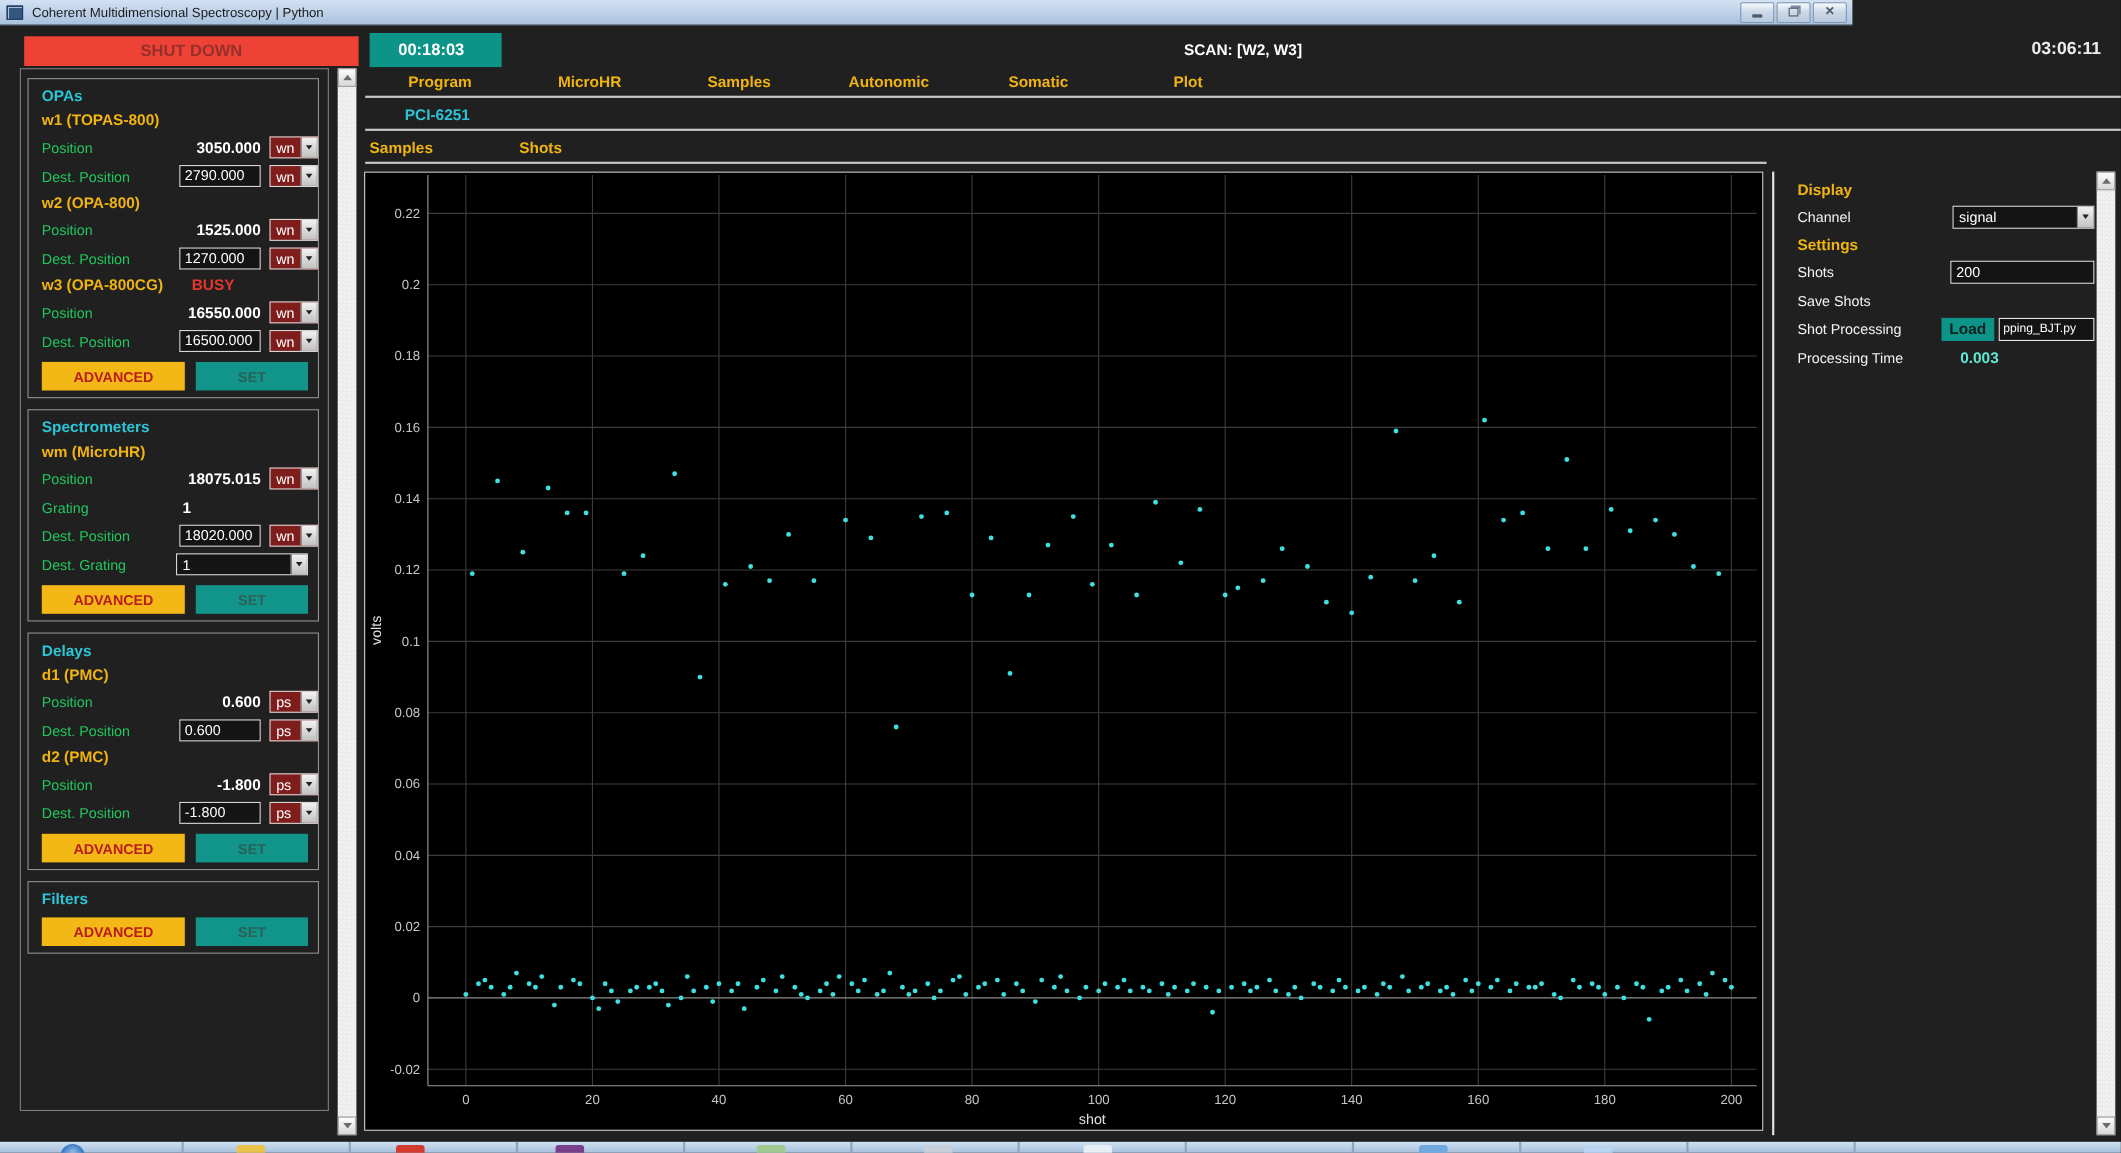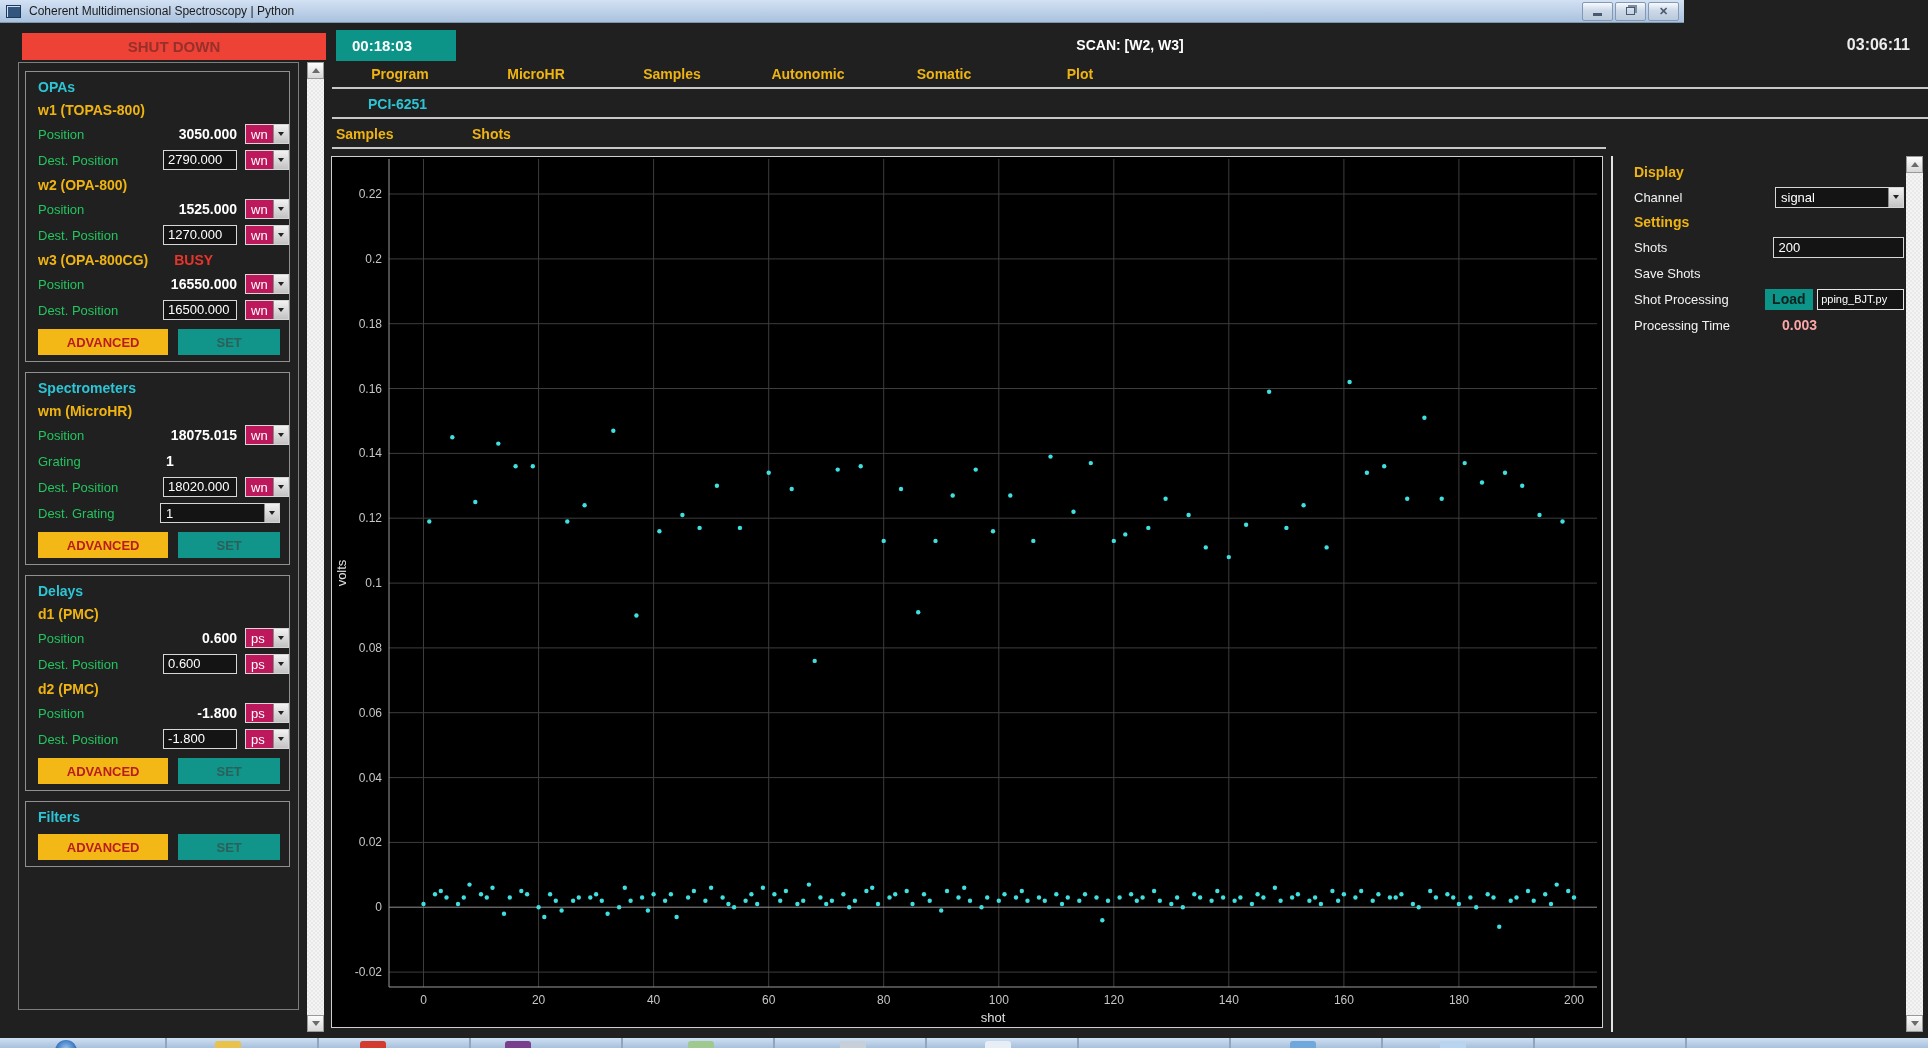--- a/index.html
+++ b/index.html
@@ -17,21 +17,21 @@
   .winbtn{width:29px;height:17px;border:1px solid #8298b3;border-radius:2px;
           background:linear-gradient(#f7fafd,#cdd9e8 45%,#b9c9dc);display:flex;align-items:center;justify-content:center;}
   .winbtn .bar{width:9px;height:3px;background:#4a5a6e;margin-top:6px;}
   .winbtn .rest{width:7px;height:6px;border:1px solid #4a5a6e;box-shadow:2px -2px 0 -0px #7e8ea2;}
   .winbtn .x{font-size:11px;font-weight:bold;color:#4a5a6e;line-height:1;}
 
   
   #shutdown{left:22px;top:33px;width:304px;height:27px;background:#ef4237;color:#96302a;
             font-weight:bold;font-size:15px;display:flex;align-items:center;justify-content:center;}
   #timer{left:336px;top:30px;width:120px;height:31px;background:#0d9488;color:#fff;
-         font-weight:bold;font-size:15px;display:flex;align-items:center;padding-left:16px;box-sizing:border-box;}
+         font-weight:bold;font-size:15px;display:flex;align-items:center;padding-left:26px;box-sizing:border-box;}
   #scan{left:950px;top:37px;width:360px;text-align:center;font-weight:bold;font-size:14px;color:#fff;}
   #clock{left:1796px;top:36px;width:114px;text-align:right;font-weight:bold;font-size:16px;color:#ececec;}
 
   
   .tabrow{display:flex;}
   #tabs-main{left:332px;top:66px;width:1596px;height:20px;}
   #tabs-main .tab{width:136px;text-align:center;font-weight:bold;font-size:14px;color:#f0b411;}
   #tabs-sub{left:336px;top:126px;width:600px;height:20px;}
   #tabs-sub .tab{width:136px;text-align:left;font-weight:bold;font-size:14px;color:#f0b411;}
   .tab.active{color:#2cc5d5;}
@@ -50,21 +50,21 @@
   .device-name{color:#f0b411;font-weight:bold;font-size:14px;}
   .device-status{color:#e8352c;font-weight:bold;font-size:14px;margin-left:26px;}
   .prop-row{height:26px;display:flex;align-items:center;padding-left:12px;}
   .prop-label{width:104px;font-size:13px;color:#22c55e;}
   .val-zone{width:100px;display:flex;align-items:center;}
   .val-ro{margin-left:auto;font-weight:bold;font-size:14px;color:#fff;white-space:nowrap;overflow:hidden;max-width:100px;}
   .val-left{margin-left:24px;}
   .input-box{margin-left:auto;width:68px;height:18px;line-height:18px;border:1px solid #d6d6d6;
              background:#141414;color:#fff;font-size:13px;padding-left:4px;box-sizing:content-box;
              white-space:nowrap;overflow:hidden;}
-  .unit-dd{margin-left:8px;width:45px;height:20px;border:1px solid #d6d6d6;background:#be185d;
+  .unit-dd{margin-left:8px;width:45px;height:20px;border:1px solid #d6d6d6;background:#7f1d1d;
            display:flex;align-items:center;box-sizing:border-box;}
   .unit-text{font-size:13px;color:#fff;padding-left:5px;flex:1;}
   .dd-btn{width:14px;height:100%;background:linear-gradient(#f2f2f2,#c2c2c2);border-left:1px solid #8a8a8a;
           display:flex;align-items:center;justify-content:center;}
   .dd-btn::after{content:"";width:0;height:0;border-left:3px solid transparent;border-right:3px solid transparent;
                  border-top:4px solid #222;}
   .select-wide{margin-left:auto;margin-right:9px;width:120px;height:20px;border:1px solid #d6d6d6;
                background:#141414;display:flex;align-items:center;box-sizing:border-box;}
   .sel-text{font-size:13px;color:#fff;padding-left:5px;flex:1;}
   .btn-row{display:flex;margin:6px 9px 0 12px;gap:10px;height:26px;}
@@ -92,21 +92,21 @@
   .rp-row{height:26px;display:flex;align-items:center;padding-left:14px;}
   .rp-label{width:134px;font-size:13px;color:#f2f2f2;}
   #channel-select{width:136px;height:21px;border:1px solid #d6d6d6;background:#141414;display:flex;
                   align-items:center;box-sizing:border-box;margin-left:14px;}
   #shots-input{width:134px;height:19px;border:1px solid #d6d6d6;background:#141414;color:#fff;font-size:13px;
                padding-left:5px;line-height:19px;margin-left:14px;}
   #load-btn{width:50px;height:21px;background:#0d9488;color:#10211e;font-weight:bold;font-size:14px;
             display:flex;align-items:center;justify-content:center;}
   #proc-file{width:84px;height:19px;border:1px solid #e6e6e6;background:#141414;color:#fff;font-size:11px;
              padding-left:3px;line-height:19px;margin-left:4px;white-space:nowrap;overflow:hidden;}
-  .rp-value{font-weight:bold;font-size:14px;color:#fca5a5;margin-left:14px;}
+  .rp-value{font-weight:bold;font-size:14px;color:#5eead4;margin-left:14px;}
 
   
   #taskbar{left:0;top:1038px;width:1928px;height:10px;background:linear-gradient(#cfe0f2,#a7c0dc);
            overflow:hidden;}
   .tb-sep{position:absolute;top:0;width:2px;height:10px;background:#8fa6c2;}
   .tb-icon{position:absolute;top:3px;height:14px;border-radius:3px;}
   #start-orb{position:absolute;left:55px;top:2px;width:22px;height:22px;border-radius:50%;
              background:radial-gradient(circle at 50% 40%,#9cc4ee,#2f6fbe 60%,#1c4e93);}
 </style>
 </head>

